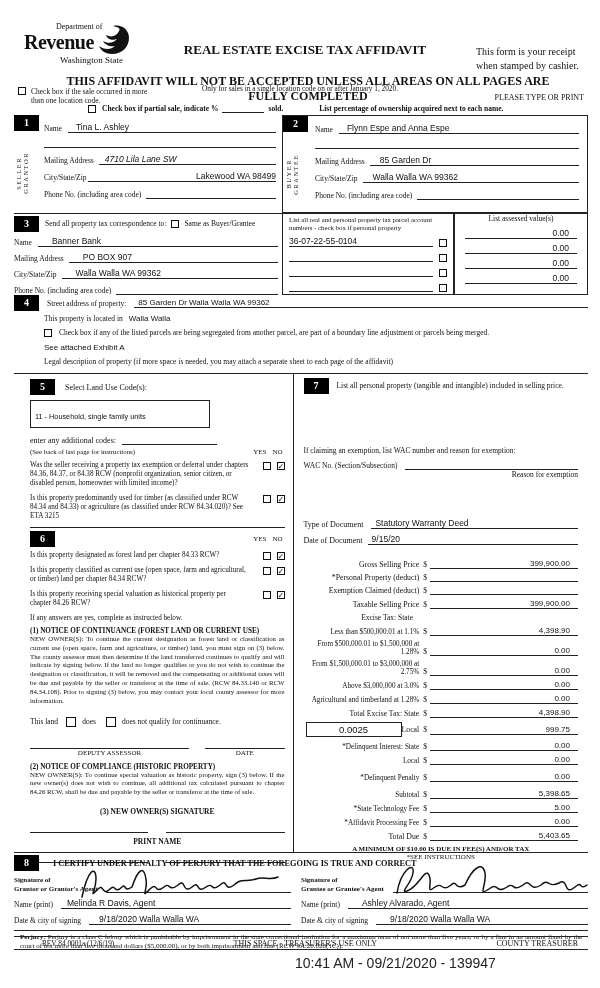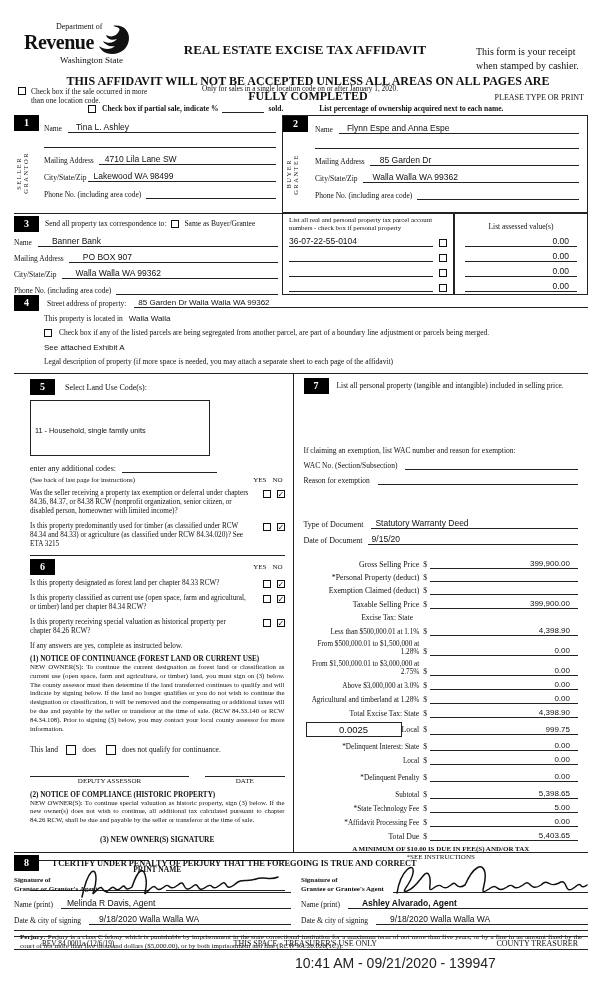--- a/index.html
+++ b/index.html
@@ -85,25 +85,25 @@
       <div class="abs" style="left:30px; top:2px; right:6px;">
         <div class="row" style="height:16px;">
           <span class="lbl">Name</span>
           <span class="fill val" style="flex:1; margin-left:6px; padding-left:8px;">Tina L. Ashley</span>
         </div>
         <div class="row" style="height:15px;">
             <span class="fill" style="flex:1;"></span>
           </div>
         <div class="row" style="height:17px;">
           <span class="lbl">Mailing Address</span>
-          <span class="fill val" style="flex:1; margin-left:5px; padding-left:6px;">4710 Lila Lane SW</span>
+          <span class="fill val" style="flex:1; margin-left:5px; padding-left:6px;font-style:italic;">4710 Lila Lane SW</span>
         </div>
         <div class="row" style="height:17px;">
           <span class="lbl">City/State/Zip</span>
-          <span class="fill val" style="flex:1; margin-left:1px; padding-left:6px;">Lakewood WA 98499</span>
+          <span class="fill val" style="flex:1; margin-left:1px; padding-left:6px;text-align:right;">Lakewood WA 98499</span>
         </div>
         <div class="row" style="height:17px;">
           <span class="lbl">Phone No. (including area code)</span>
           <span class="fill val" style="flex:1; margin-left:5px;"></span>
         </div>
       </div>
     </div>
 
     <div style="flex:1; position:relative; border:1px solid #222;">
       <span class="numbox abs" style="top:0; left:0;">2</span>
@@ -174,21 +174,21 @@
       <div class="row" style="height:15px;">
         <span class="fill val" style="flex:1;"></span>
         <span class="cb" style="margin-left:6px;"></span>
       </div>
       <div class="row" style="height:15px;">
         <span class="fill val" style="flex:1;"></span>
         <span class="cb" style="margin-left:6px;"></span>
       </div>
     </div>
 
-    <div style="flex:1; border:1px solid #222; margin-left:0; padding:8px 10px;">
+    <div style="flex:1; border:1px solid #222; margin-left:0; padding:0 10px;">
       <div class="lbl ctr">List assessed value(s)</div>
       <div class="row" style="height:16px;">
           <span class="fill val" style="flex:1; text-align:right; padding-right:8px;">0.00</span>
         </div>
       <div class="row" style="height:15px;">
           <span class="fill val" style="flex:1; text-align:right; padding-right:8px;">0.00</span>
         </div>
       <div class="row" style="height:15px;">
           <span class="fill val" style="flex:1; text-align:right; padding-right:8px;">0.00</span>
         </div>
@@ -220,21 +220,21 @@
     </div>
   </div>
 
   <div class="abs" style="top:373px; left:14px; width:574px; height:480px; border-top:1px solid #222; border-bottom:1px solid #222; display:flex;">
 
     <div style="width:280px; border-right:1px solid #222; padding:4px 8px 0 16px; position:relative;">
       <div class="row" style="align-items:center; height:18px;">
         <span class="numbox">5</span>
         <span class="lbl" style="margin-left:10px; font-size:8px;">Select Land Use Code(s):</span>
       </div>
-      <div style="border:1px solid #222; width:180px; margin-top:4px; padding:18px 4px;">
+      <div style="border:1px solid #222; width:180px; margin-top:4px; padding:4px 4px;">
         <span class="val" style="font-size:7.3px;">11 - Household, single family units</span>
       </div>
       <div class="row" style="height:15px; margin-top:2px;">
         <span class="lbl" style="font-size:8px;">enter any additional codes:</span>
         <span class="fill" style="width:95px; margin-left:6px;"></span>
       </div>
       <div class="row" style="height:13px; align-items:center;">
         <span class="sm">(See back of last page for instructions)</span>
         <span style="flex:1"></span>
         <span class="lbl" style="font-size:7px;">YES</span>
@@ -323,21 +323,21 @@
         <span class="lbl" style="margin-left:8px; font-size:7.5px; margin-top:3px;">List all personal property (tangible and intangible) included in selling price.</span>
       </div>
 
       <div style="height:52px;"></div>
 
       <div class="lbl" style="font-size:7.5px;">If claiming an exemption, list WAC number and reason for exemption:</div>
       <div class="row" style="height:15px;">
         <span class="lbl">WAC No. (Section/Subsection)</span>
         <span class="fill" style="flex:1; margin-left:8px;"></span>
       </div>
-      <div class="row" style="height:15px;">
+      <div class="row" style="height:15px;flex-direction:column;">
         <span class="lbl">Reason for exemption</span>
         <span class="fill" style="flex:1; margin-left:8px;"></span>
       </div>
 
       <div style="height:28px;"></div>
 
       <div class="row" style="height:16px;">
         <span class="lbl" style="font-size:8px;">Type of Document</span>
         <span class="fill val" style="flex:1; margin-left:8px; padding-left:4px;">Statutory Warranty Deed</span>
       </div>
@@ -489,21 +489,21 @@
         </div>
         <div class="row" style="height:20px;">
           <span style="width:92px;">
             <span class="b" style="font-size:7px; display:block; line-height:1.2;">Signature of</span>
             <span class="b" style="font-size:7px; display:block; line-height:1.2;">Grantee or Grantee's Agent</span>
           </span>
           <span class="sigline"></span>
         </div>
         <div class="row" style="height:16px;">
           <span class="lbl">Name (print)</span>
-          <span class="fill val" style="flex:1; margin-left:8px; padding-left:14px;font-weight:bold;">Ashley Alvarado, Agent</span>
+          <span class="fill val" style="flex:1; margin-left:8px; padding-left:14px;">Ashley Alvarado, Agent</span>
         </div>
         <div class="row" style="height:16px;">
           <span class="lbl">Date &amp; city of signing</span>
           <span class="fill val" style="flex:1; margin-left:8px; padding-left:14px;">9/18/2020 Walla Walla WA</span>
         </div>
       </div>
     </div>
 
     <div style="border-top:1px solid #222; margin-top:5px; padding:2px 6px 3px 6px; font-size:7px; line-height:1.35; text-align:justify;">
       <span class="b">Perjury:</span>

